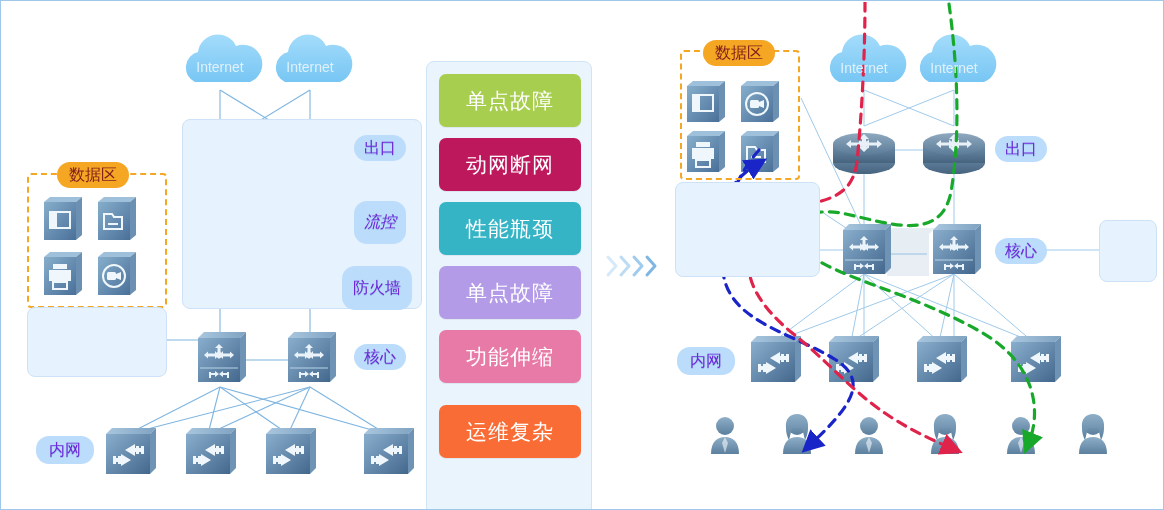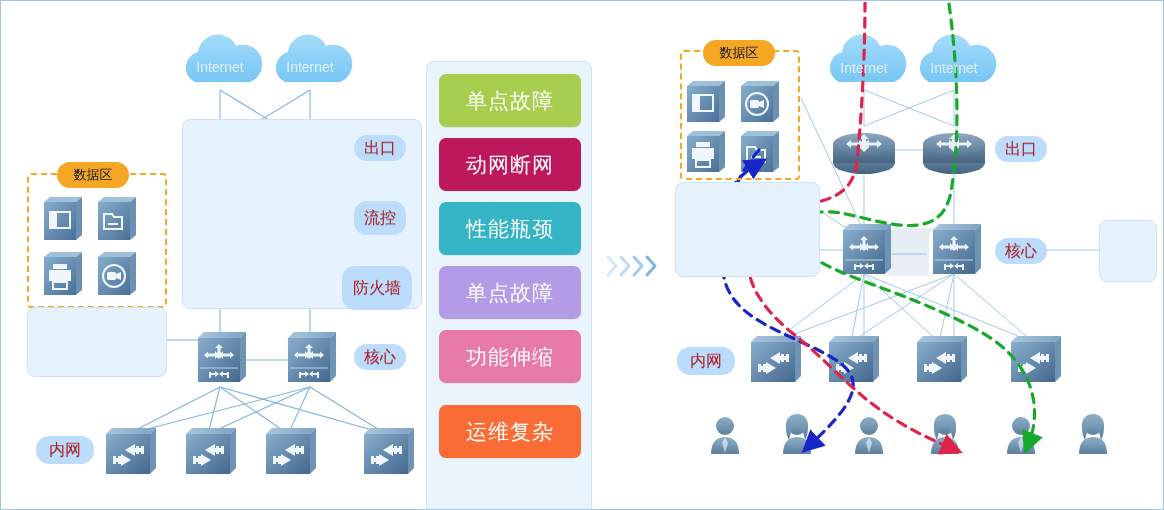--- a/index.html
+++ b/index.html
@@ -11,25 +11,25 @@
   .panel-left{position:absolute;left:1px;top:1px;width:418px;height:506px;}
   .panel-right{position:absolute;left:660px;top:1px;width:502px;height:506px;}
 
   
   #center-panel{position:absolute;left:425px;top:60px;width:166px;height:471px;
       background:#eaf4fd;border:1px solid #cfe4f7;border-radius:8px;box-sizing:border-box;}
   .issue{position:absolute;left:12px;width:142px;height:53px;border-radius:7px;
       display:flex;align-items:center;justify-content:center;color:#fff;font-size:21px;
       letter-spacing:1px;box-shadow:0 1px 1px rgba(0,0,0,.06);}
   
-  .pill{position:absolute;border-radius:13px;background:#bcdcfb;color:#b91c1c;
+  .pill{position:absolute;border-radius:13px;background:#bcdcfb;color:#6d28d9;
       font-size:16px;display:flex;align-items:center;justify-content:center;
       text-shadow:0 1px 0 rgba(120,170,220,.55);}
-  .zone-badge{position:absolute;border-radius:13px;background:#f5a623;color:#0f172a;
-      font-size:13px;display:flex;align-items:center;justify-content:center;z-index:6;}
+  .zone-badge{position:absolute;border-radius:13px;background:#f5a623;color:#7f1d1d;
+      font-size:16px;display:flex;align-items:center;justify-content:center;z-index:6;}
   .dashbox{position:absolute;border:2px dashed #f5a623;border-radius:4px;box-sizing:border-box;}
   .softbox{position:absolute;background:#e6f2fd;border:1px solid #cde2f6;border-radius:8px;box-sizing:border-box;}
   .chev{position:absolute;left:604px;top:250px;width:56px;height:30px;}
 </style>
 </head>
 <body>
 
 <div id="frame">
 
   <div class="panel-left">
@@ -266,21 +266,21 @@
       </g>
     </svg>
 
     <div class="softbox" style="left:180px;top:117px;width:240px;height:190px;"></div>
     <div class="dashbox" style="left:25px;top:171px;width:140px;height:135px;"></div>
     <div class="softbox" style="left:25px;top:305px;width:140px;height:70px;"></div>
 
     <div class="zone-badge" style="left:55px;top:160px;width:72px;height:26px;">数据区</div>
 
     <div class="pill" style="left:352px;top:133px;width:52px;height:26px;">出口</div>
-    <div class="pill" style="left:352px;top:199px;width:52px;height:34px;">流控</div>
+    <div class="pill" style="left:352px;top:199px;width:52px;height:43px;font-style:italic;">流控</div>
     <div class="pill" style="left:340px;top:264px;width:70px;height:44px;">防火墙</div>
     <div class="pill" style="left:352px;top:342px;width:52px;height:26px;">核心</div>
     <div class="pill" style="left:34px;top:434px;width:58px;height:28px;">内网</div>
 
     <div class="abs" style="left:186px;top:57px;width:64px;text-align:center;color:#dff0fb;font-size:14px;">Internet</div>
     <div class="abs" style="left:276px;top:57px;width:64px;text-align:center;color:#dff0fb;font-size:14px;">Internet</div>
   </div>
 
   <div id="center-panel">
     <div class="issue" style="top:12px;background:#a8ce4f;">

